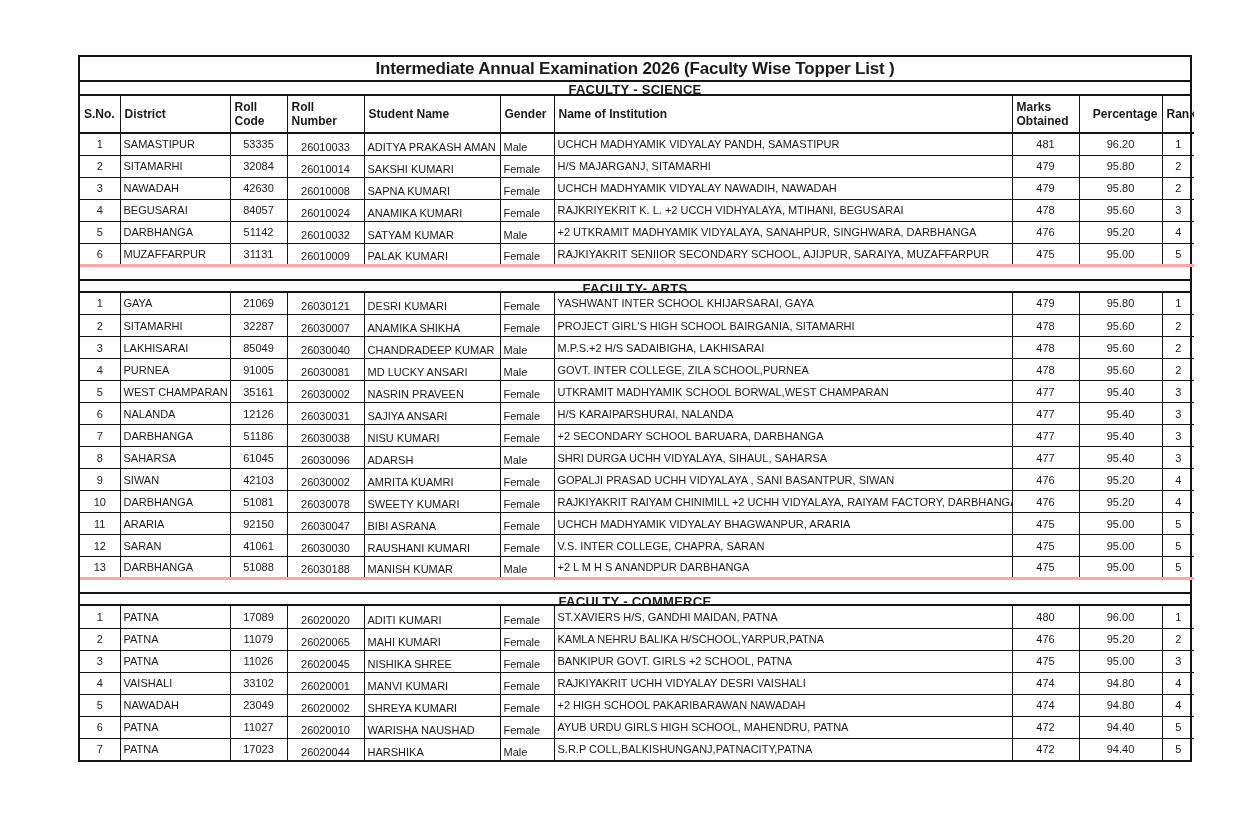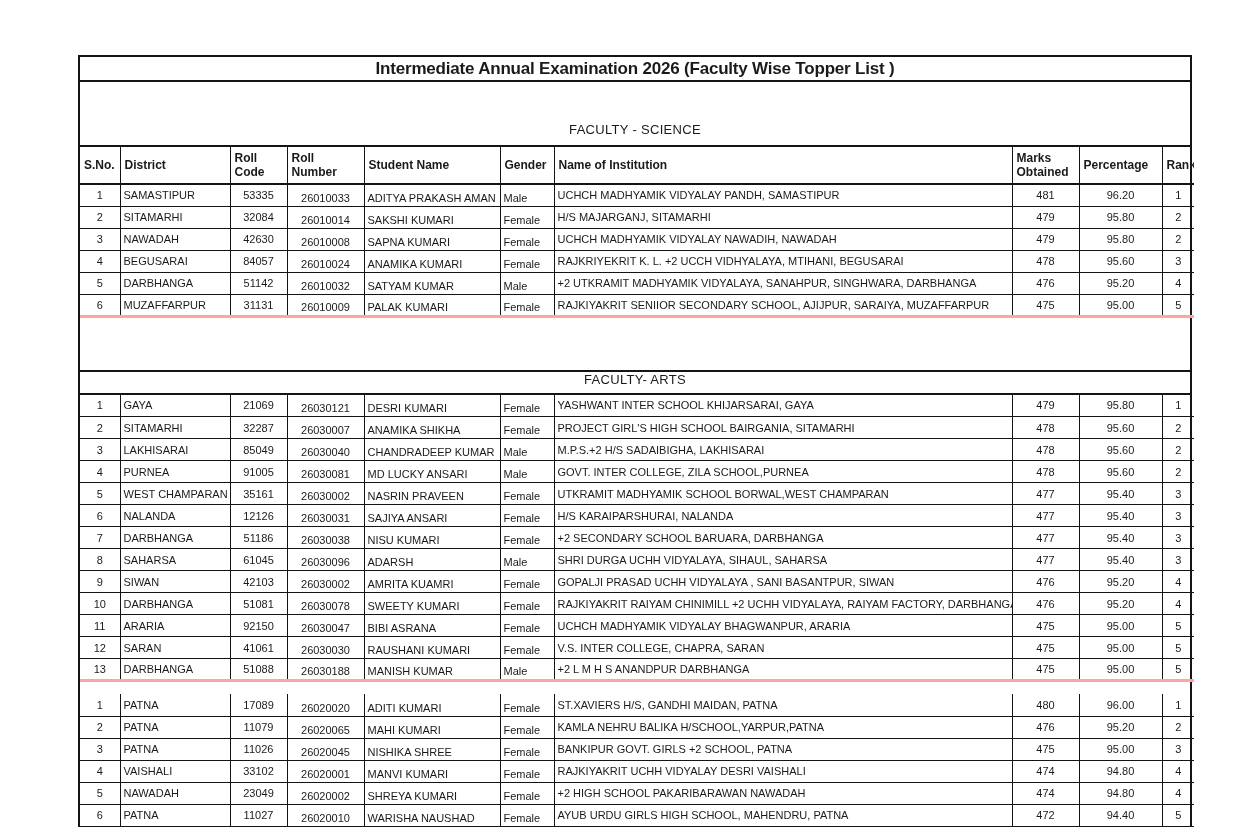--- a/index.html
+++ b/index.html
@@ -23,30 +23,29 @@
     line-height: 24px;
     text-align: center;
     font-weight: bold;
     font-size: 17px;
     letter-spacing: -0.2px;
     border-bottom: 2px solid #141414;
     overflow: hidden;
     white-space: nowrap;
   }
   .faculty-row {
-    height: 25px;
+    height: 14px;
     line-height: 16px;
     text-align: center;
-    font-weight: normal;
+    font-weight: bold;
     font-size: 13px;
     letter-spacing: 0.3px;
     border-bottom: 2px solid #141414;
     overflow: hidden;
     white-space: nowrap;
-    margin-top: 40px;
   }
   .gap { height: 12px; background: #ffffff; }
   .gap + .section .faculty-row { border-top: 2px solid #141414; }
 
   table {
     border-collapse: collapse;
     table-layout: fixed;
     width: 100%;
     font-size: 11px;
   }
@@ -65,21 +64,21 @@
 
   thead tr { height: 37px; }
   thead td {
     font-weight: bold;
     font-size: 12px;
     white-space: normal;
     line-height: 1.2;
     border-bottom-width: 2px;
     padding: 2px 4px;
   }
-  thead td.hc { text-align: left; }
+  thead td.hc { text-align: right; }
 
   tbody tr { height: 22px; }
   tbody td.c { text-align: center; }
   tbody td.l { text-align: left; }
   tbody td:nth-child(4),
   tbody td:nth-child(5),
   tbody td:nth-child(6) { vertical-align: bottom; padding-bottom: 2px; }
 </style>
 </head>
 <body>
@@ -363,20 +362,21 @@
               <td class="l">+2 L M H S ANANDPUR DARBHANGA</td>
               <td class="c">475</td>
               <td class="c">95.00</td>
               <td class="c">5</td>
             </tr>
           </tbody>
         </table>
       </div>
       <div class="gap"></div>
       <div class="section">
+        <div class="faculty-row">FACULTY - COMMERCE</div>
         <table>
           <colgroup>
             <col style="width: 40px;">
             <col style="width: 110px;">
             <col style="width: 57px;">
             <col style="width: 77px;">
             <col style="width: 136px;">
             <col style="width: 54px;">
             <col style="width: 458px;">
             <col style="width: 67px;">

